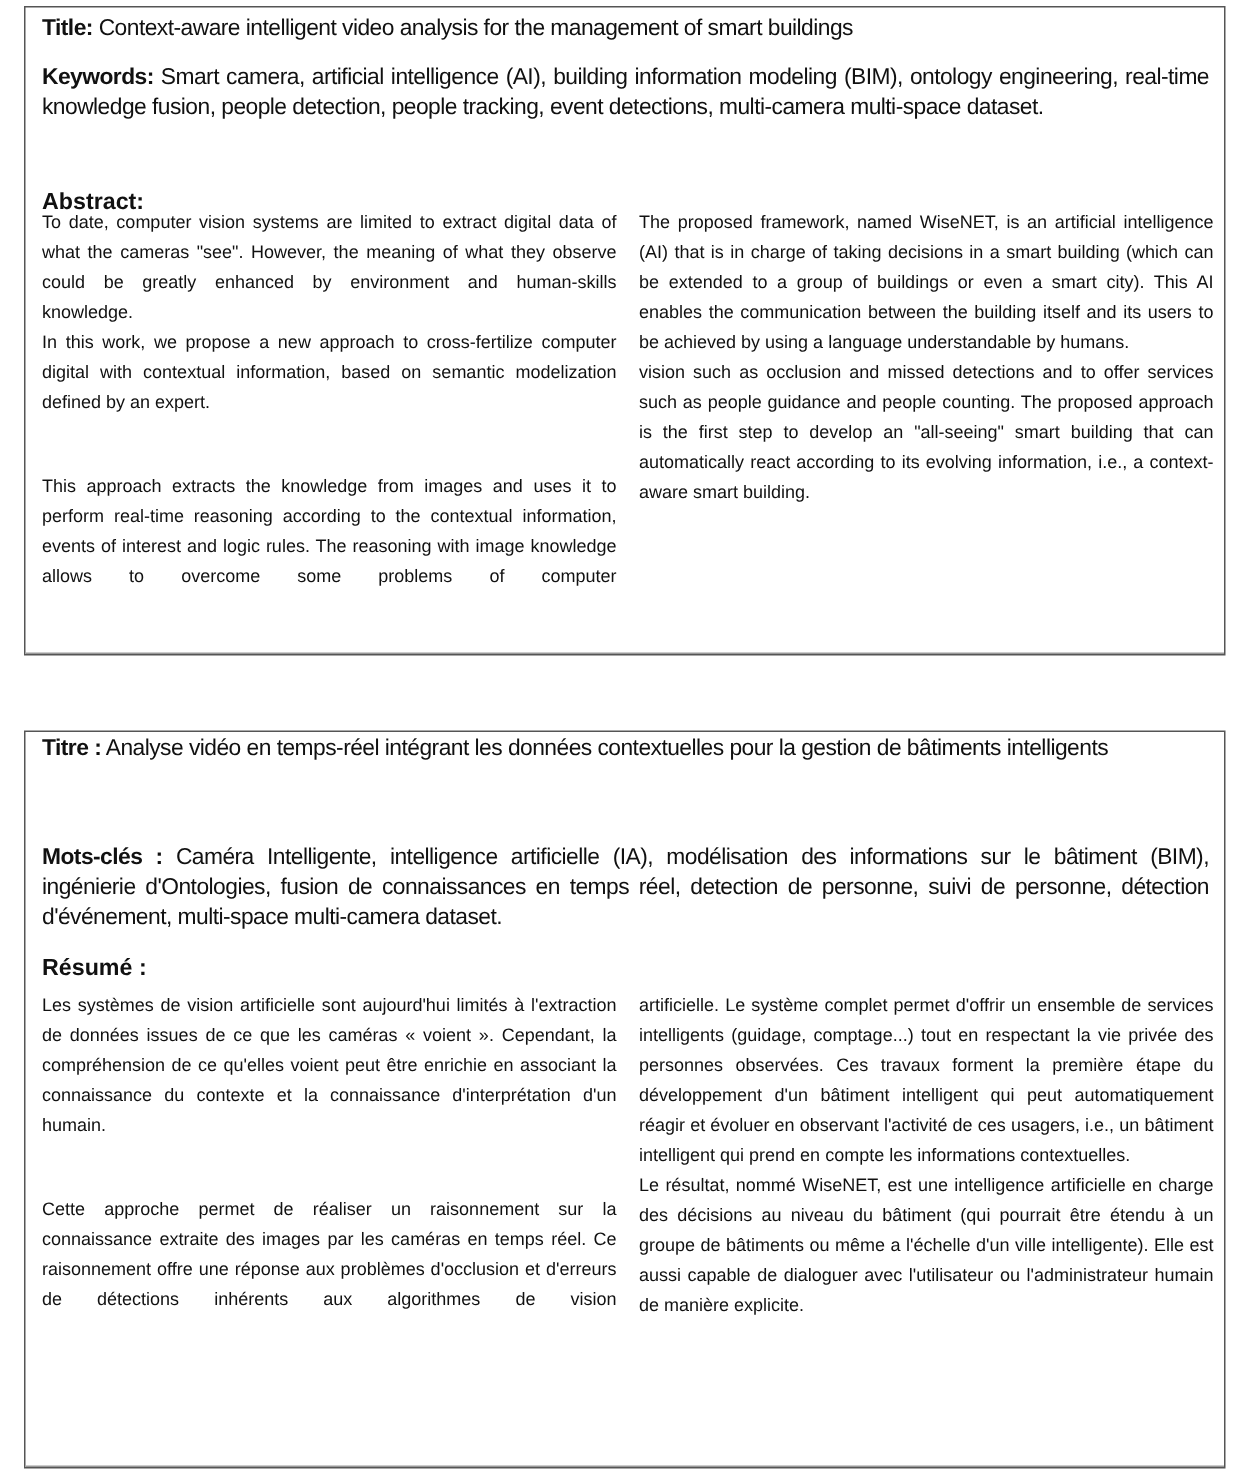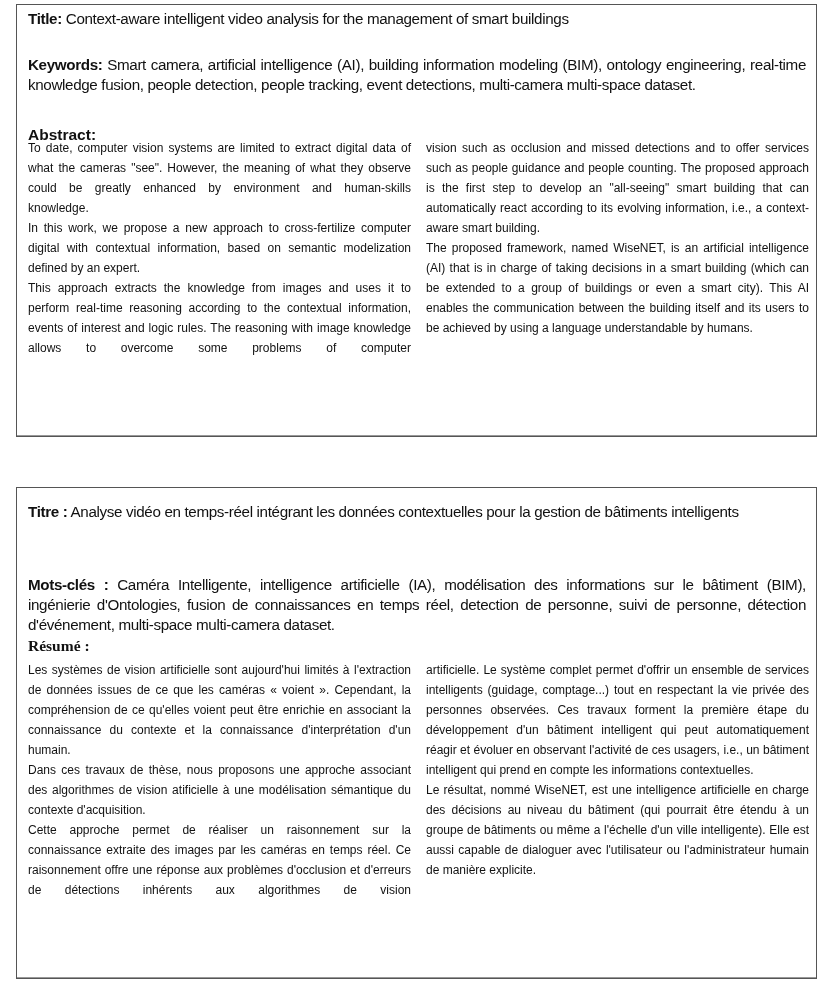--- a/index.html
+++ b/index.html
@@ -13,31 +13,31 @@
     }
     #box-en { top: 4px; height: 433px; }
     #box-fr { top: 487px; height: 492px; }
     .cond {
       font-family: "Liberation Sans", sans-serif;
       font-size: 15.2px;
       letter-spacing: -0.35px;
       transform-origin: left top;
     }
     .row { position: absolute; left: 11px; right: 10px; line-height: 20px; }
-    .just { text-align: justify; margin-top: 13px; }
+    .just { text-align: justify; }
     .label { font-weight: bold; }
     .body-col {
       position: absolute; width: 383px;
       font-family: "Liberation Sans", sans-serif;
       font-size: 12px;
       line-height: 20px;
       text-align: justify;
     }
     .para { margin: 0; }
-    .para.last-justify { text-align-last: justify; }
+    .para.last-justify { text-align-last: justify; margin-top: 36px; }
     .section-head {
       position: absolute; left: 11px;
       font-family: "Liberation Sans", sans-serif;
       font-size: 15.5px; font-weight: bold;
     }
   </style>
 </head>
 <body>
 
 <div id="box-en" class="box">
@@ -47,35 +47,34 @@
   <div class="row cond just" style="top:37px;">
     <span class="label">Keywords:</span><span>  Smart camera, artificial intelligence (AI), building information modeling (BIM), ontology engineering, real-time knowledge fusion, people detection, people tracking, event detections, multi-camera multi-space dataset.</span>
   </div>
   <div class="section-head" style="top:121px;">Abstract:</div>
   <div class="body-col" style="left:11px; top:133px;">
     <p class="para">To date, computer vision systems are limited to extract digital data of what the cameras "see". However, the meaning of what they observe could be greatly enhanced by environment and human-skills knowledge.</p>
     <p class="para">In this work, we propose a new approach to cross-fertilize computer digital with contextual information, based on semantic modelization defined by an expert.</p>
     <p class="para last-justify">This approach extracts the knowledge from images and uses it to perform real-time reasoning according to the contextual information, events of interest and logic rules.  The reasoning with image knowledge allows to overcome some problems of computer</p>
   </div>
   <div class="body-col" style="left:409px; top:133px;">
+    <p class="para">The proposed framework, named WiseNET, is an artificial intelligence (AI) that is in charge of taking decisions in a smart building (which can be extended to a group of buildings or even a smart city).  This AI enables the communication between the building itself and its users to be achieved by using a language understandable by humans.</p>
     <p class="para">vision such as occlusion and missed detections and to offer services such as people guidance and people counting.  The proposed approach is the first step to develop an "all-seeing" smart building that can automatically react according to its evolving information, i.e., a context-aware smart building.</p>
-    <p class="para">The proposed framework, named WiseNET, is an artificial intelligence (AI) that is in charge of taking decisions in a smart building (which can be extended to a group of buildings or even a smart city).  This AI enables the communication between the building itself and its users to be achieved by using a language understandable by humans.</p>
   </div>
 </div>
 
 <div id="box-fr" class="box">
   <div class="row cond just" style="top:1px;">
     <span class="label">Titre :</span><span>  Analyse vidéo en temps-réel intégrant les données contextuelles pour la gestion de bâtiments intelligents</span>
   </div>
   <div class="row cond just" style="top:74px;">
     <span class="label">Mots-clés :</span><span> Caméra Intelligente, intelligence artificielle (IA), modélisation des informations sur le bâtiment (BIM), ingénierie d'Ontologies, fusion de connaissances en temps réel, detection de personne, suivi de personne, détection d'événement, multi-space multi-camera dataset.</span>
   </div>
-  <div class="section-head" style="top:149px;font-family:Liberation Serif, serif;">Résumé :</div>
+  <div class="section-head" style="top:149px;">Résumé :</div>
   <div class="body-col" style="left:11px; top:172px;">
     <p class="para">Les systèmes de vision artificielle sont aujourd'hui limités à l'extraction de données issues de ce que les caméras « voient ».  Cependant, la compréhension de ce qu'elles voient peut être enrichie en associant la connaissance du contexte et la connaissance d'interprétation d'un humain.</p>
-    <p class="para">Dans ces travaux de thèse, nous proposons une approche associant des algorithmes de vision atificielle à une modélisation sémantique du contexte d'acquisition.</p>
     <p class="para last-justify">Cette approche permet de réaliser un raisonnement sur la connaissance extraite des images par les caméras en temps réel.  Ce raisonnement offre une réponse aux problèmes d'occlusion et d'erreurs de détections inhérents aux algorithmes de vision</p>
   </div>
   <div class="body-col" style="left:409px; top:172px;">
     <p class="para">artificielle.  Le système complet permet d'offrir un ensemble de services intelligents (guidage, comptage...)  tout en respectant la vie privée des personnes observées.  Ces travaux forment la première étape du développement d'un bâtiment intelligent qui peut automatiquement réagir et évoluer en observant l'activité de ces usagers, i.e., un bâtiment intelligent qui prend en compte les informations contextuelles.</p>
     <p class="para">Le résultat, nommé WiseNET, est une intelligence artificielle en charge des décisions au niveau du bâtiment (qui pourrait être étendu à un groupe de bâtiments ou même a l'échelle d'un ville intelligente). Elle est aussi capable de dialoguer avec l'utilisateur ou l'administrateur humain de manière explicite.</p>
   </div>
 </div>
 
 </body></html>

